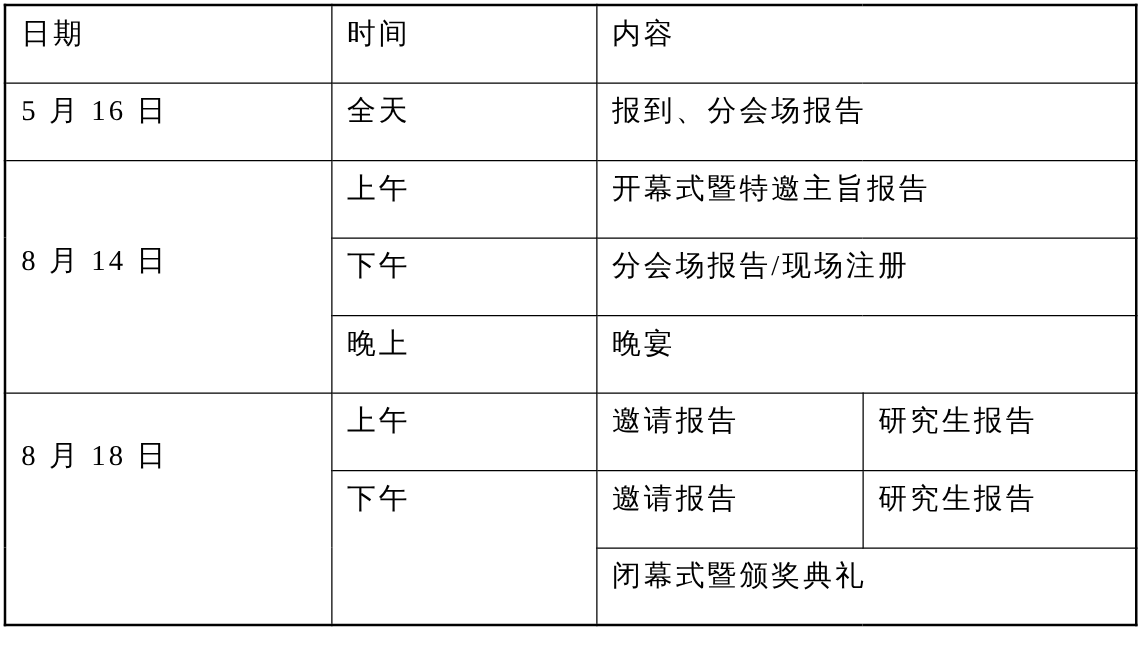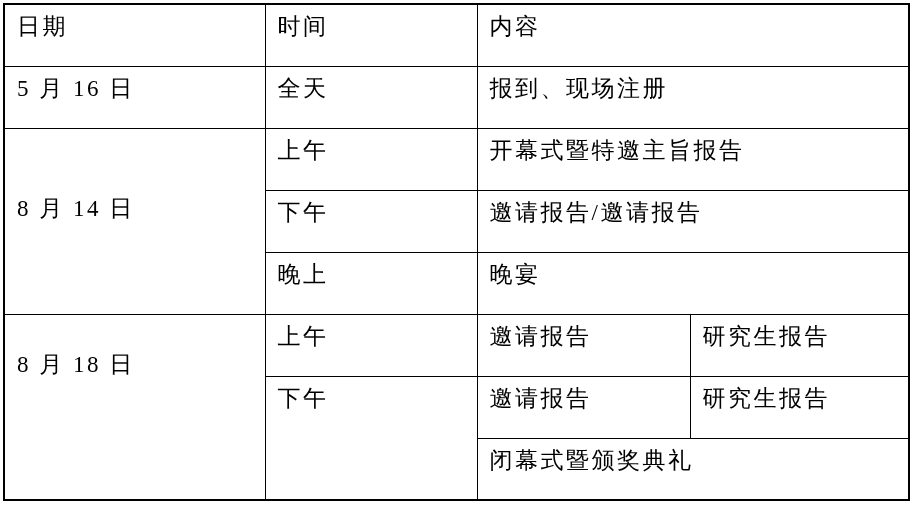--- a/index.html
+++ b/index.html
@@ -63,32 +63,32 @@
     <tbody>
         <tr class="r">
       <td>日期</td>
       <td>时间</td>
       <td colspan="2">内容</td>
     </tr>
 
     <tr class="r">
       <td>5 月 16 日</td>
       <td>全天</td>
-      <td colspan="2">报到、现场注册</td>
+      <td colspan="2">报到、分会场报告</td>
     </tr>
 
     <tr class="r">
       <td rowspan="3" class="cell-date-17">8 月 14 日</td>
       <td>上午</td>
       <td colspan="2">开幕式暨特邀主旨报告</td>
     </tr>
 
     <tr class="r">
       <td>下午</td>
-      <td colspan="2">邀请报告/邀请报告</td>
+      <td colspan="2">分会场报告/现场注册</td>
     </tr>
 
     <tr class="r">
       <td>晚上</td>
       <td colspan="2">晚宴</td>
     </tr>
 
     <tr class="r">
       <td rowspan="3" class="cell-date-18">8 月 18 日</td>
       <td>上午</td>

